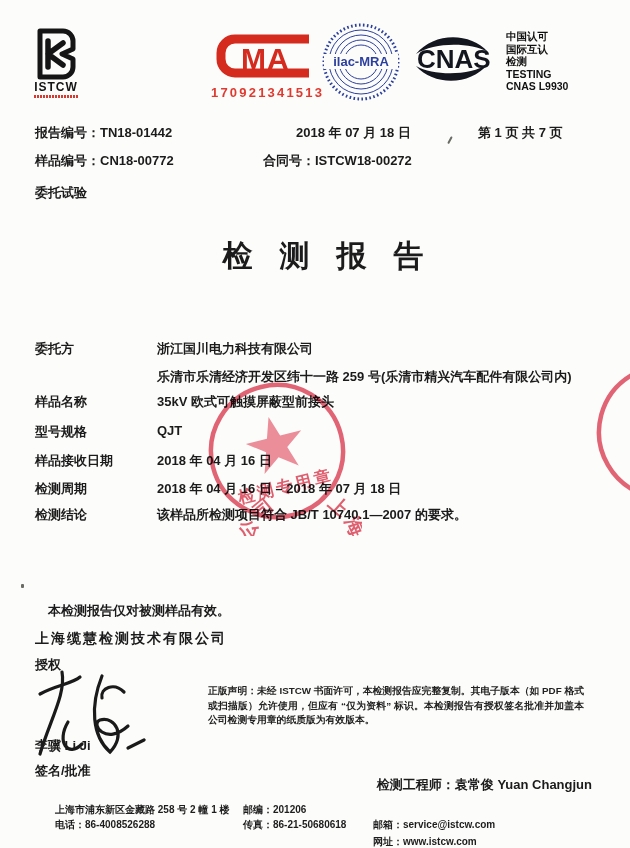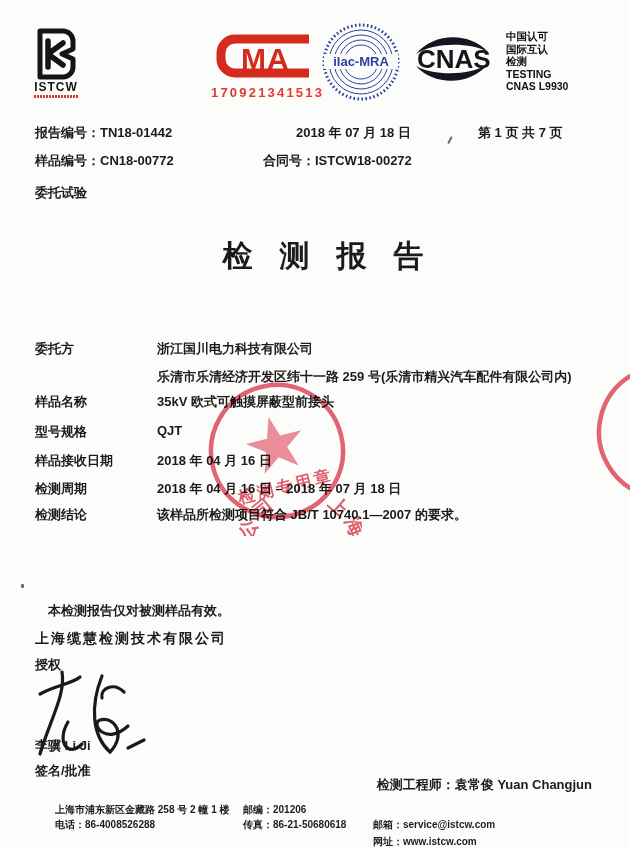--- a/index.html
+++ b/index.html
@@ -113,20 +113,21 @@
       <path d="M40,58 C28,78 40,94 54,80"></path>
       <path d="M74,12 C62,42 64,72 82,88 C98,72 88,52 72,56 C62,60 78,82 100,62"></path>
       <path d="M96,28 C86,18 72,24 74,34"></path>
       <path d="M100,84 l16,-8"></path>
     </g>
   </svg>
 
   <div class="abs row-text" style="left:35px;top:737px;">李骥 Li Ji</div>
   <div class="abs row-text" style="left:35px;top:762px;">签名/批准</div>
 
+  <div class="statement">正版声明：未经 ISTCW 书面许可，本检测报告应完整复制。其电子版本（如 PDF 格式或扫描版）允许使用，但应有 “仅为资料” 标识。本检测报告有授权签名批准并加盖本公司检测专用章的纸质版为有效版本。</div>
 
   <div class="abs row-text" style="left:300px;top:776px;width:292px;text-align:right;">
     <span>检测工程师：</span><span>袁常俊 Yuan Changjun</span>
   </div>
 
   <div class="abs footer-line" style="left:55px;top:803px;">上海市浦东新区金藏路 258 号 2 幢 1 楼</div>
   <div class="abs footer-line" style="left:55px;top:818px;">
     <span>电话：</span><span>86-4008526288</span>
   </div>
   <div class="abs footer-line" style="left:243px;top:803px;">

